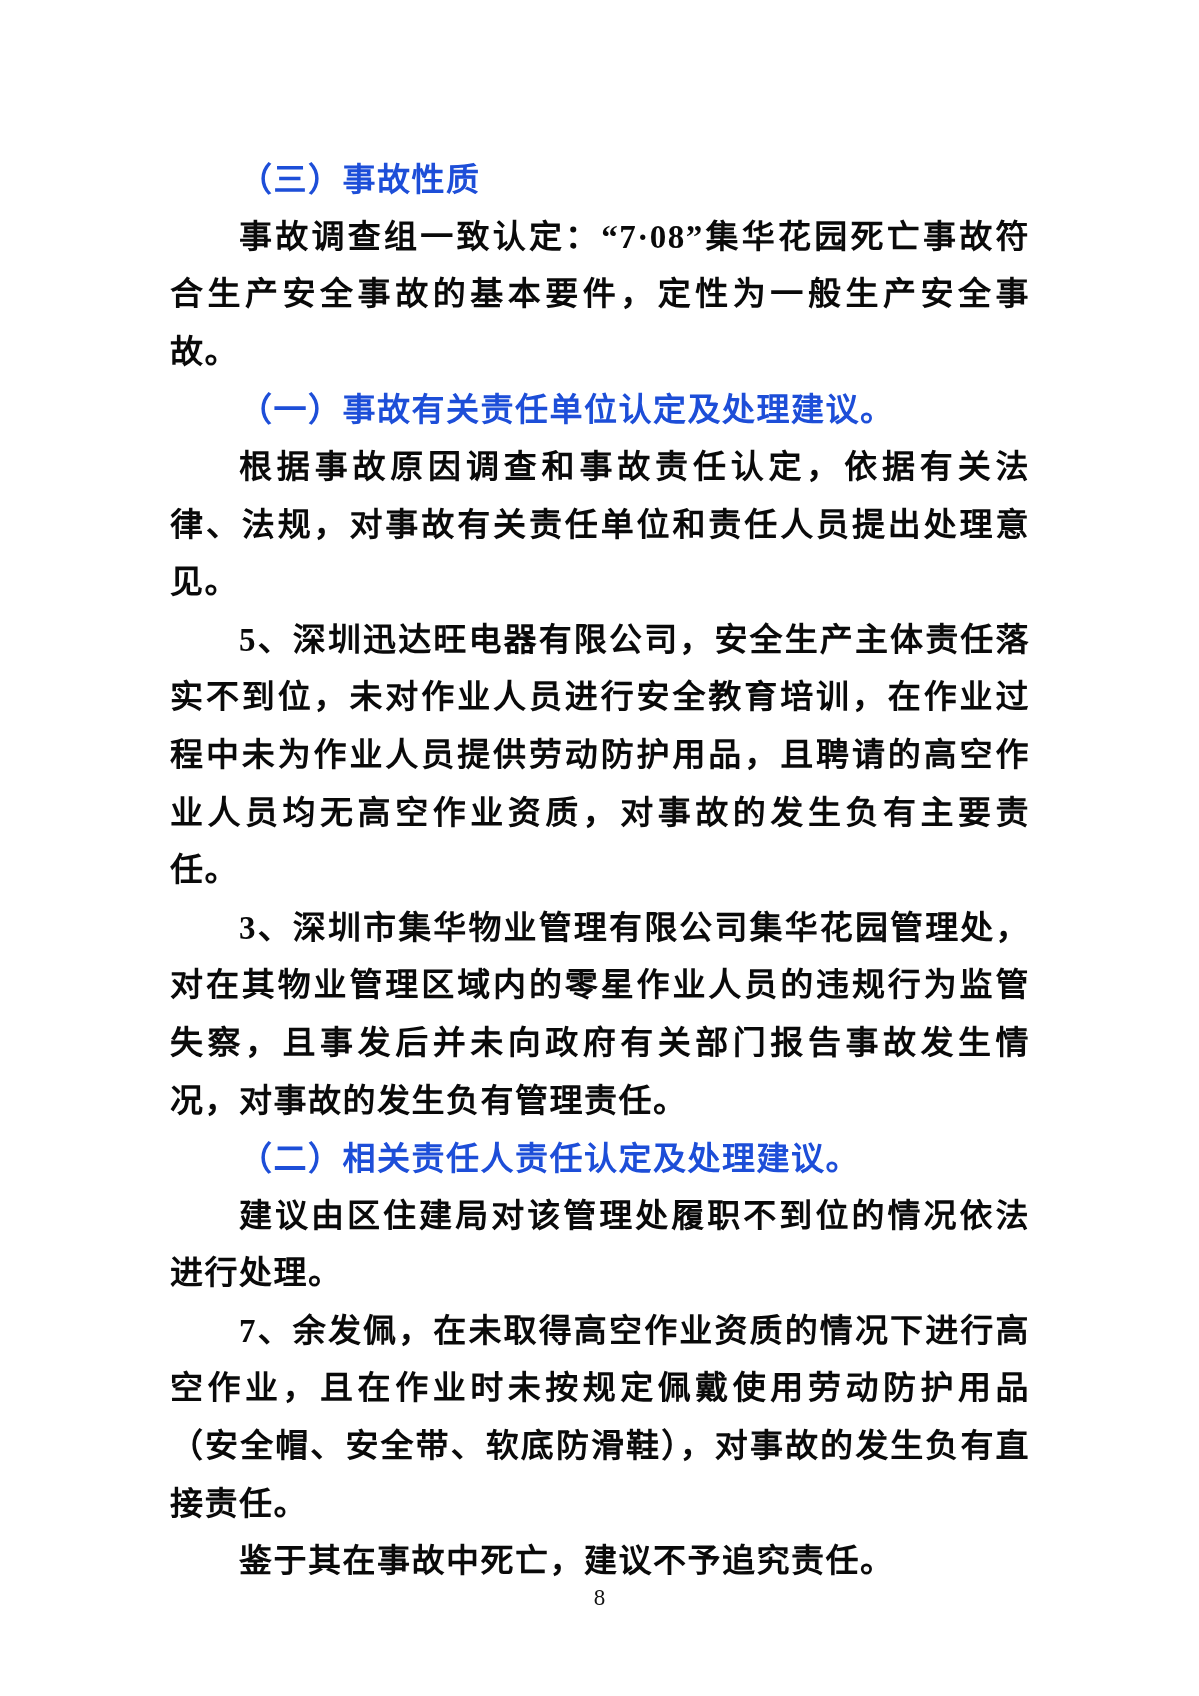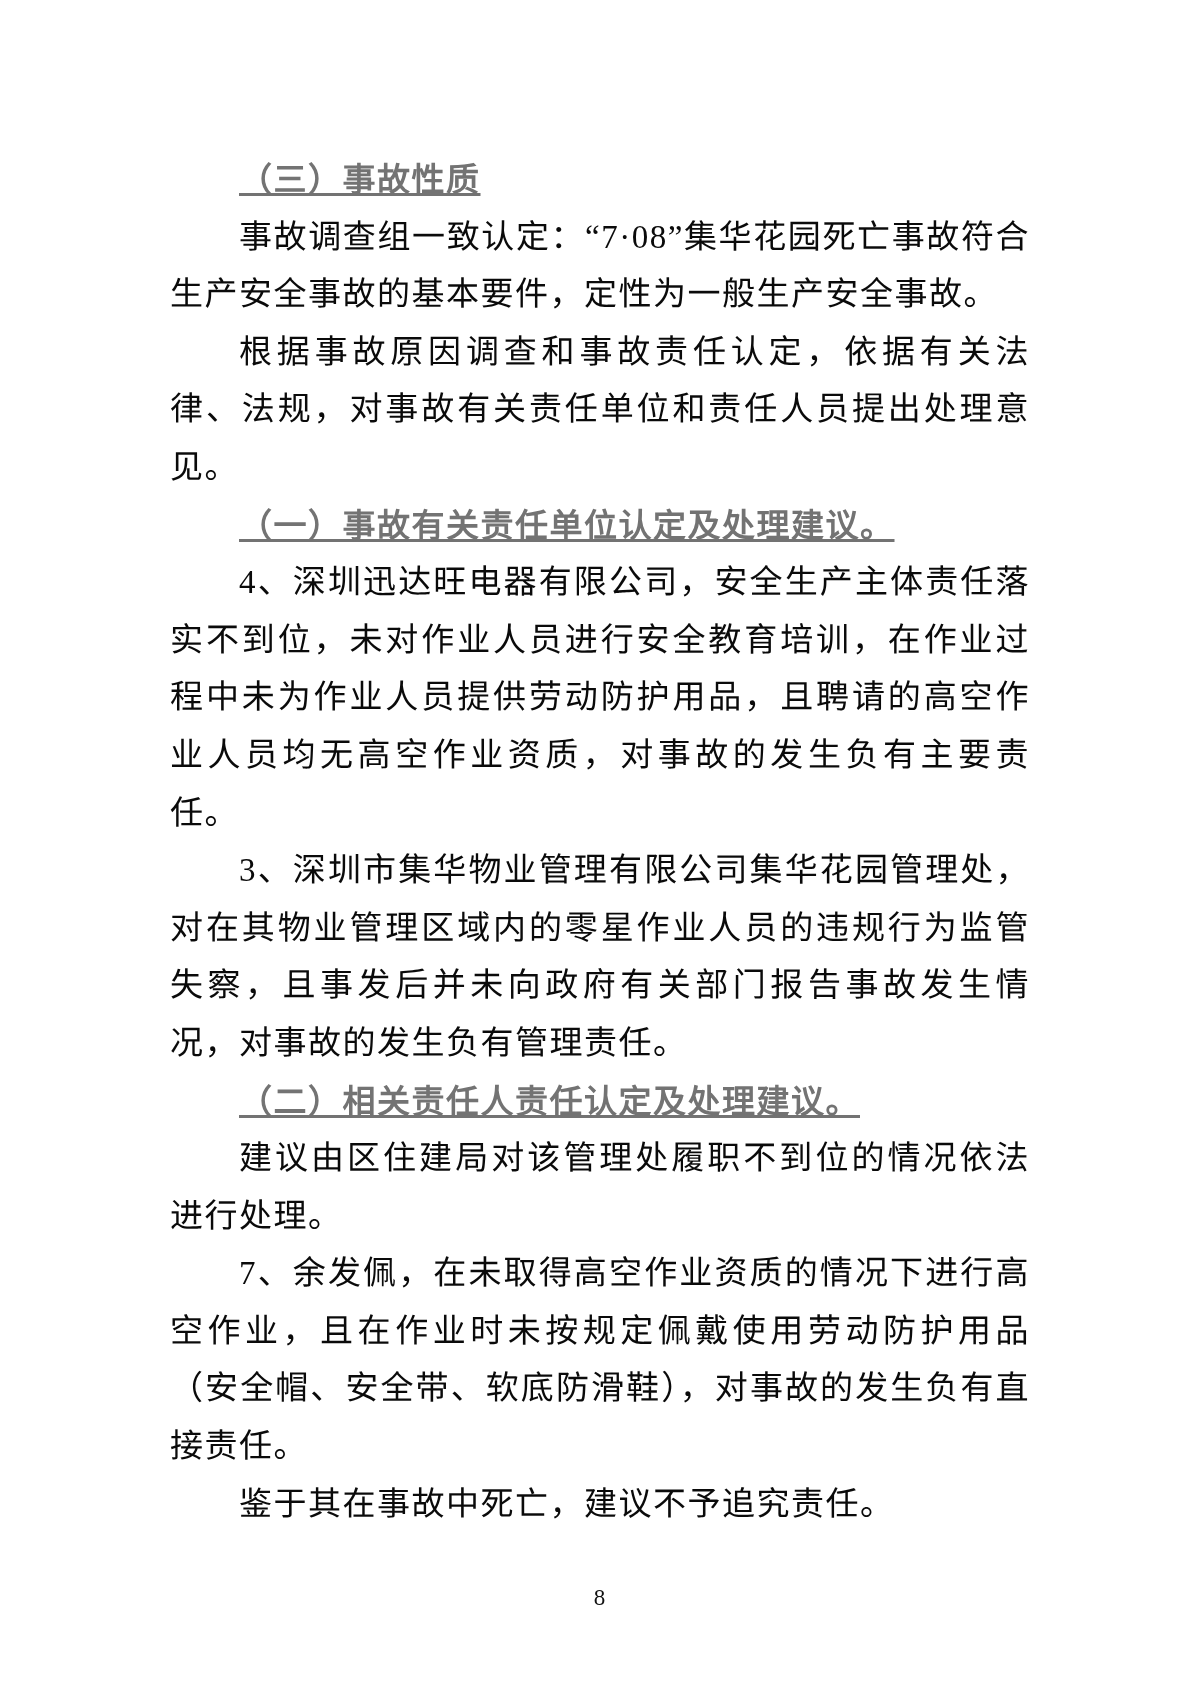--- a/index.html
+++ b/index.html
@@ -28,25 +28,24 @@
     text-align-last: left;
   }
   .block {
     margin: 0;
     padding: 0;
     text-indent: 69px; 
   }
   .block.heading {
     font-family: "Liberation Sans", "DejaVu Sans", sans-serif;
     font-weight: 700;
-    color: #737373;
-    text-decoration: underline;
+    color: #1d4ed8;
   }
   .block.paragraph {
-    font-weight: 400;
+    font-weight: 700;
     color: #0a0a0a;
   }
   .page-number {
     position: absolute;
     left: 0;
     top: 1582px;
     width: 100%;
     text-align: center;
     font-size: 23px;
     line-height: 32px;
@@ -54,23 +53,23 @@
     font-family: "Liberation Serif", "DejaVu Serif", serif;
   }
 </style>
 </head>
 <body>
 
 <div class="page">
   <div class="text-flow" id="text-flow">
       <div class="block heading">（三）事故性质</div>
       <div class="block paragraph">事故调查组一致认定：“7·08”集华花园死亡事故符合生产安全事故的基本要件，定性为一般生产安全事故。</div>
+      <div class="block heading">（一）事故有关责任单位认定及处理建议。</div>
       <div class="block paragraph">根据事故原因调查和事故责任认定，依据有关法律、法规，对事故有关责任单位和责任人员提出处理意见。</div>
-      <div class="block heading">（一）事故有关责任单位认定及处理建议。</div>
-      <div class="block paragraph">4、深圳迅达旺电器有限公司，安全生产主体责任落实不到位，未对作业人员进行安全教育培训，在作业过程中未为作业人员提供劳动防护用品，且聘请的高空作业人员均无高空作业资质，对事故的发生负有主要责任。</div>
+      <div class="block paragraph">5、深圳迅达旺电器有限公司，安全生产主体责任落实不到位，未对作业人员进行安全教育培训，在作业过程中未为作业人员提供劳动防护用品，且聘请的高空作业人员均无高空作业资质，对事故的发生负有主要责任。</div>
       <div class="block paragraph">3、深圳市集华物业管理有限公司集华花园管理处，对在其物业管理区域内的零星作业人员的违规行为监管失察，且事发后并未向政府有关部门报告事故发生情况，对事故的发生负有管理责任。</div>
       <div class="block heading">（二）相关责任人责任认定及处理建议。</div>
       <div class="block paragraph">建议由区住建局对该管理处履职不到位的情况依法进行处理。</div>
       <div class="block paragraph">7、余发佩，在未取得高空作业资质的情况下进行高空作业，且在作业时未按规定佩戴使用劳动防护用品（安全帽、安全带、软底防滑鞋），对事故的发生负有直接责任。</div>
       <div class="block paragraph">鉴于其在事故中死亡，建议不予追究责任。</div>
     </div>
   <div class="page-number">8</div>
 </div>
 
 </body></html>

